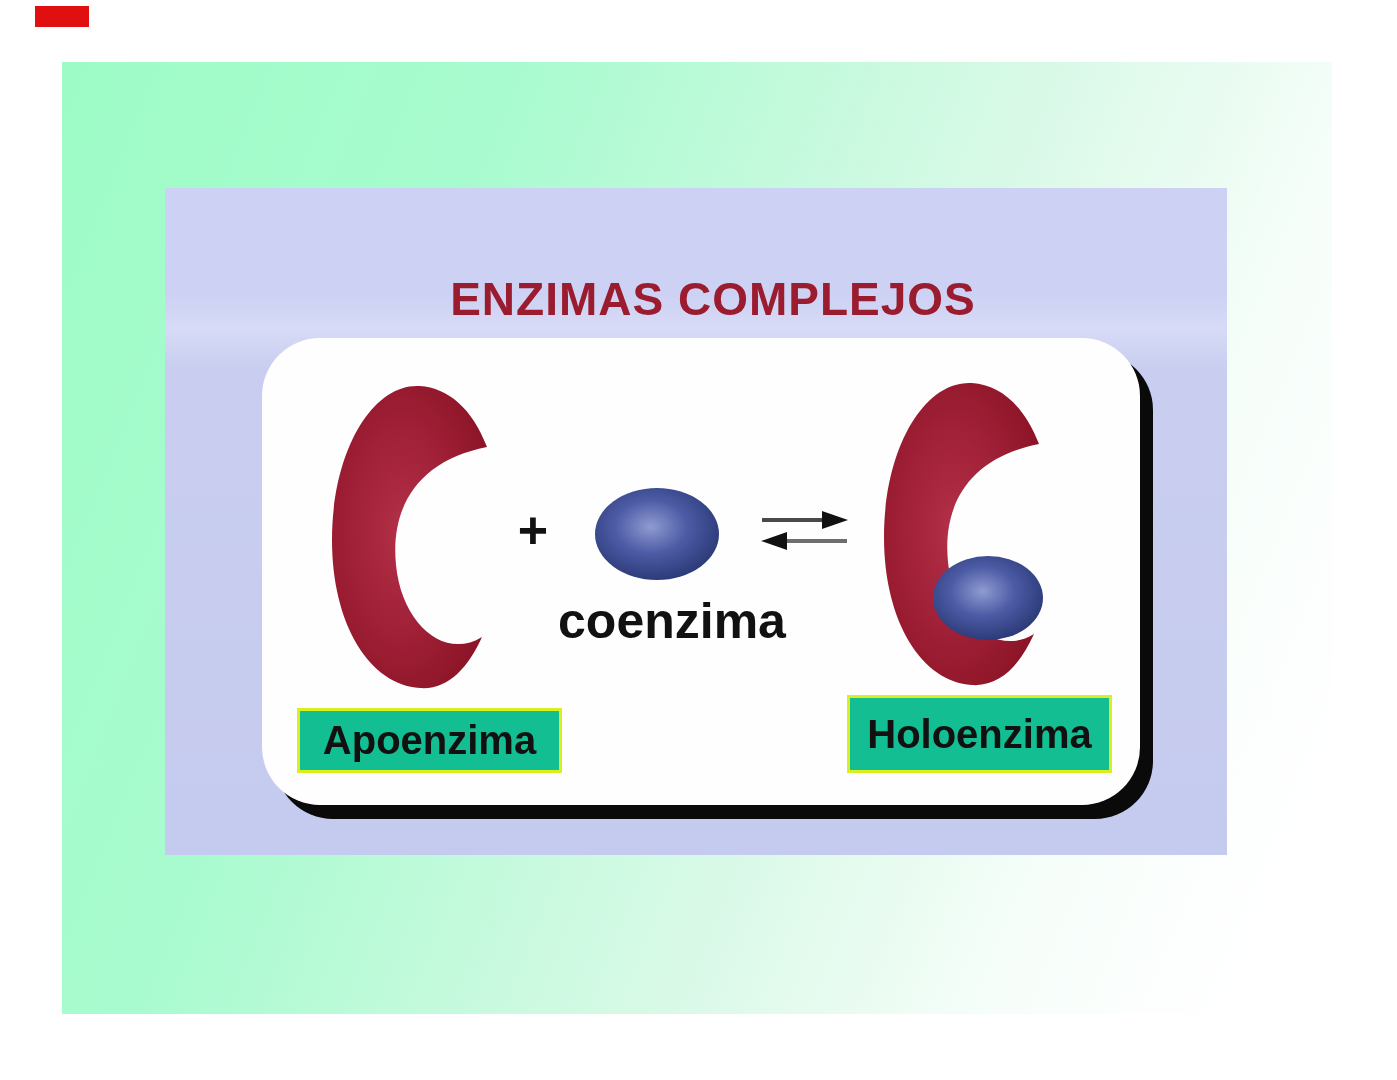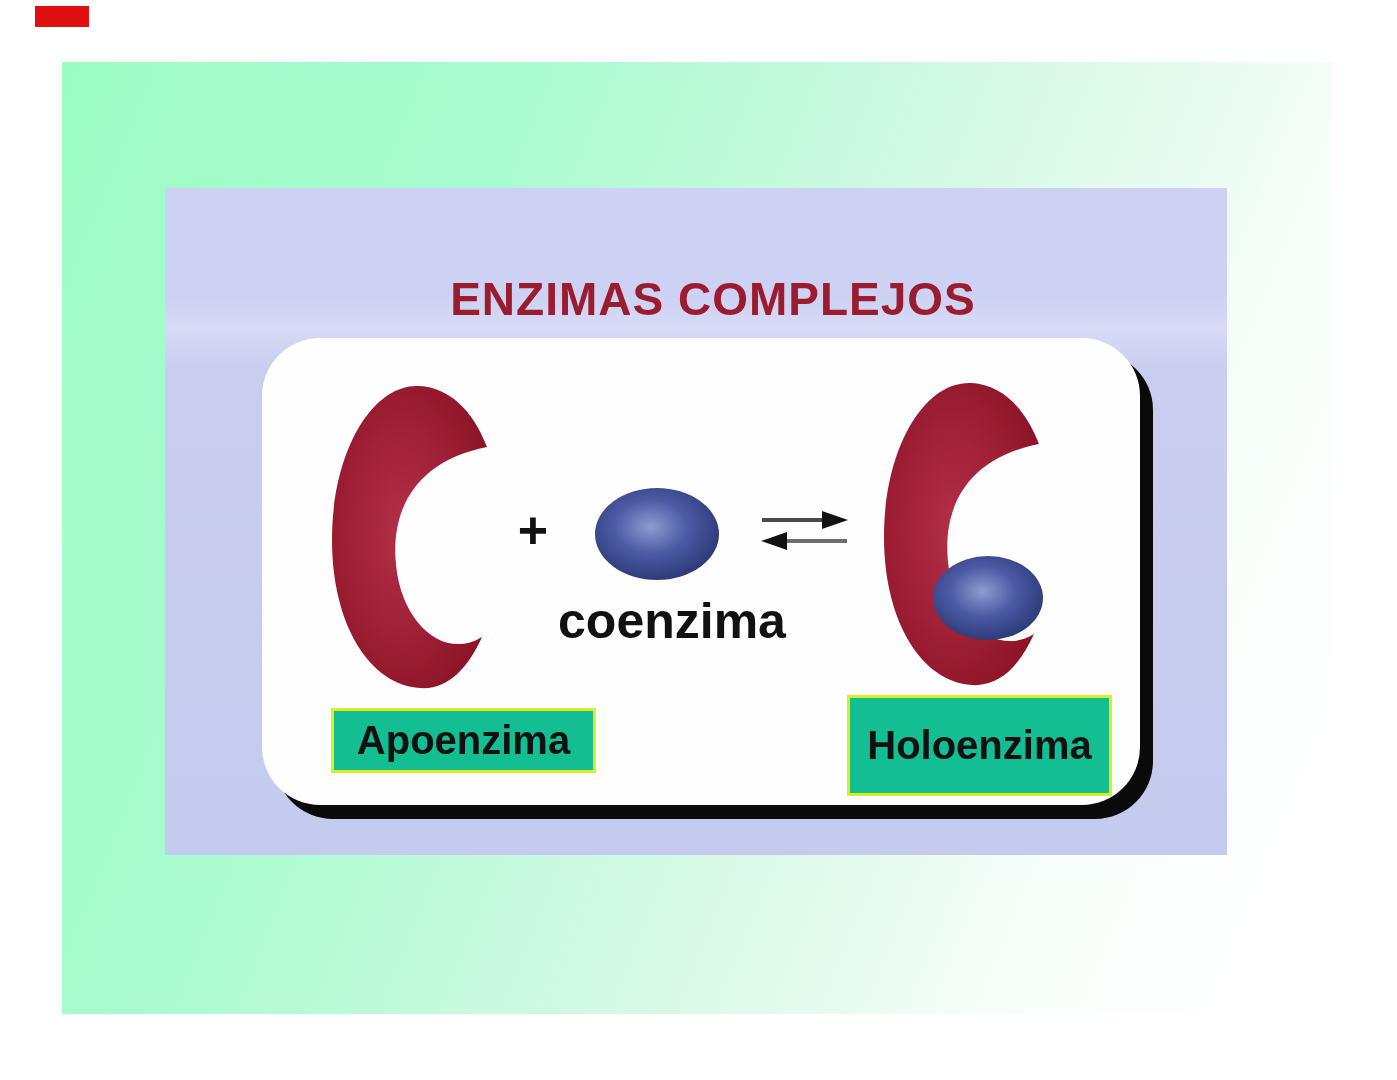--- a/index.html
+++ b/index.html
@@ -50,22 +50,22 @@
     letter-spacing:0px;
   }
   .label{
     position:absolute;
     background:#13bf92;
     border:3px solid #d9ef1f;
     box-sizing:border-box;
     display:flex;align-items:center;justify-content:center;
     font-weight:700;font-size:40px;color:#111111;
   }
-  .label.apo{left:35px;top:370px;width:265px;height:65px;margin-left:34px;}
-  .label.holo{left:585px;top:357px;width:265px;height:101px;}
+  .label.apo{left:35px;top:370px;width:265px;height:65px;}
+  .label.holo{left:585px;top:357px;width:265px;height:78px;}
 </style>
 </head>
 <body>
 
 <div class="page">
 
   <div class="corner-mark"></div>
 
   <div class="stage">
 

